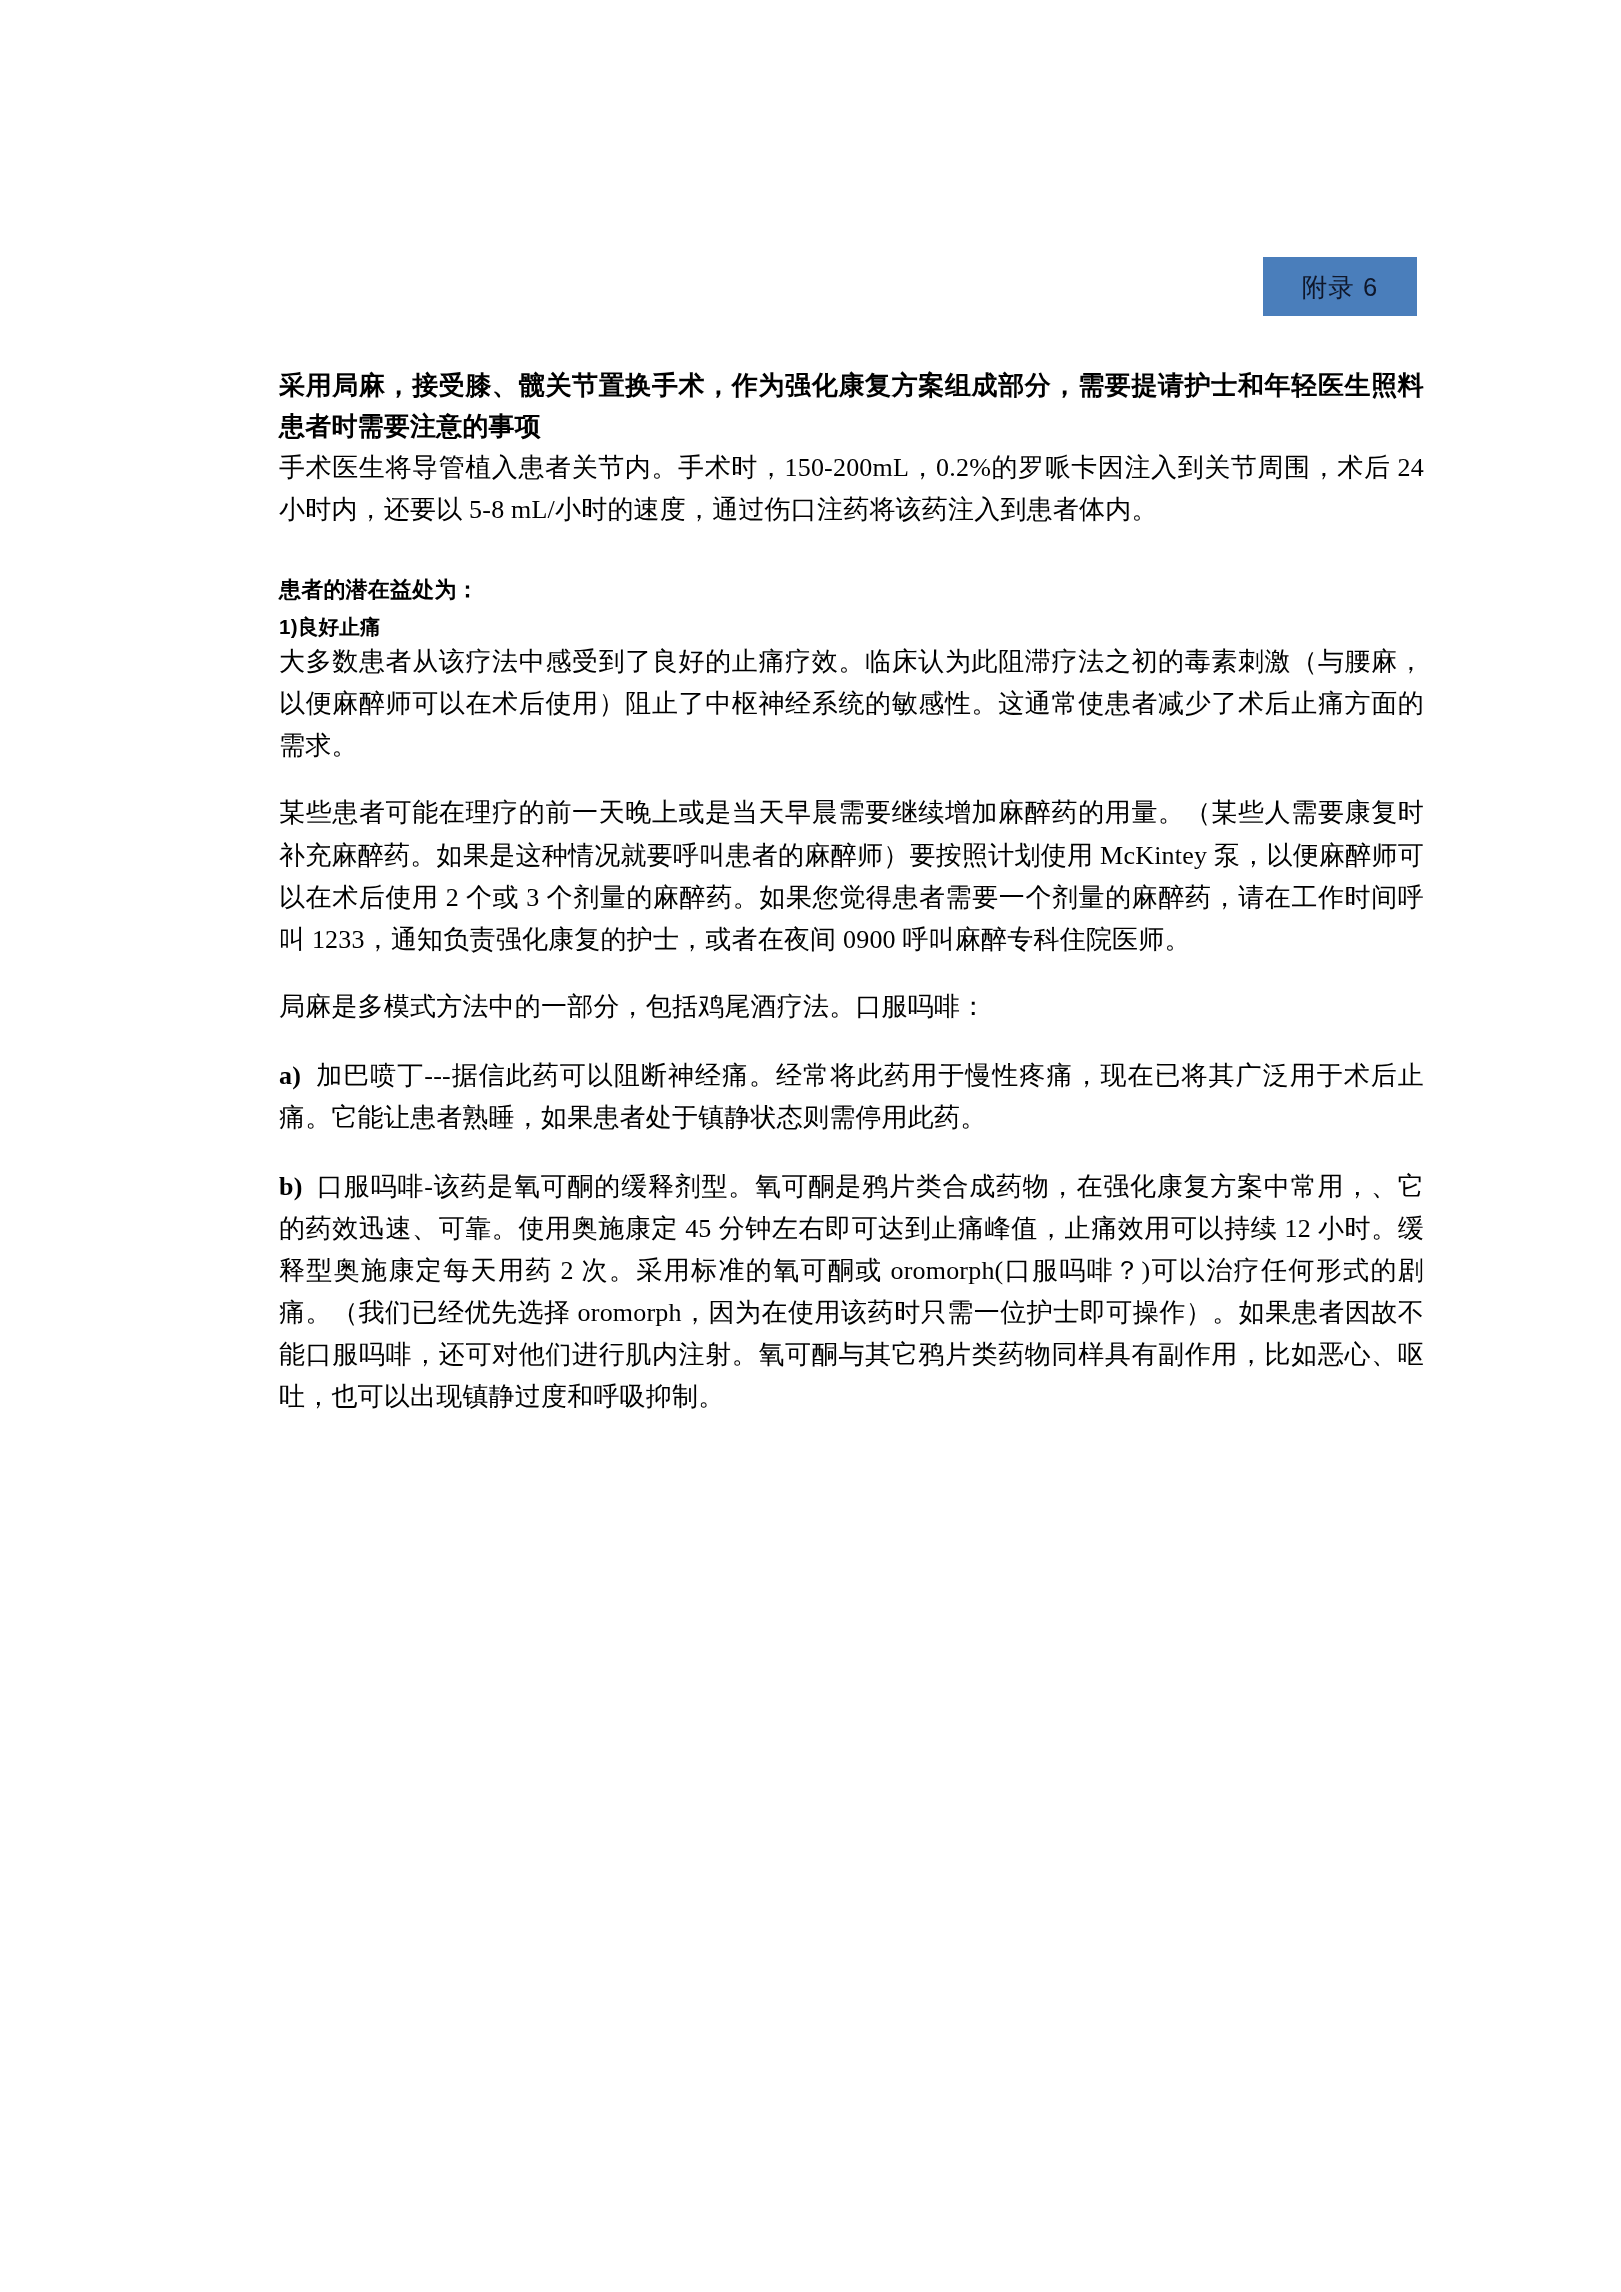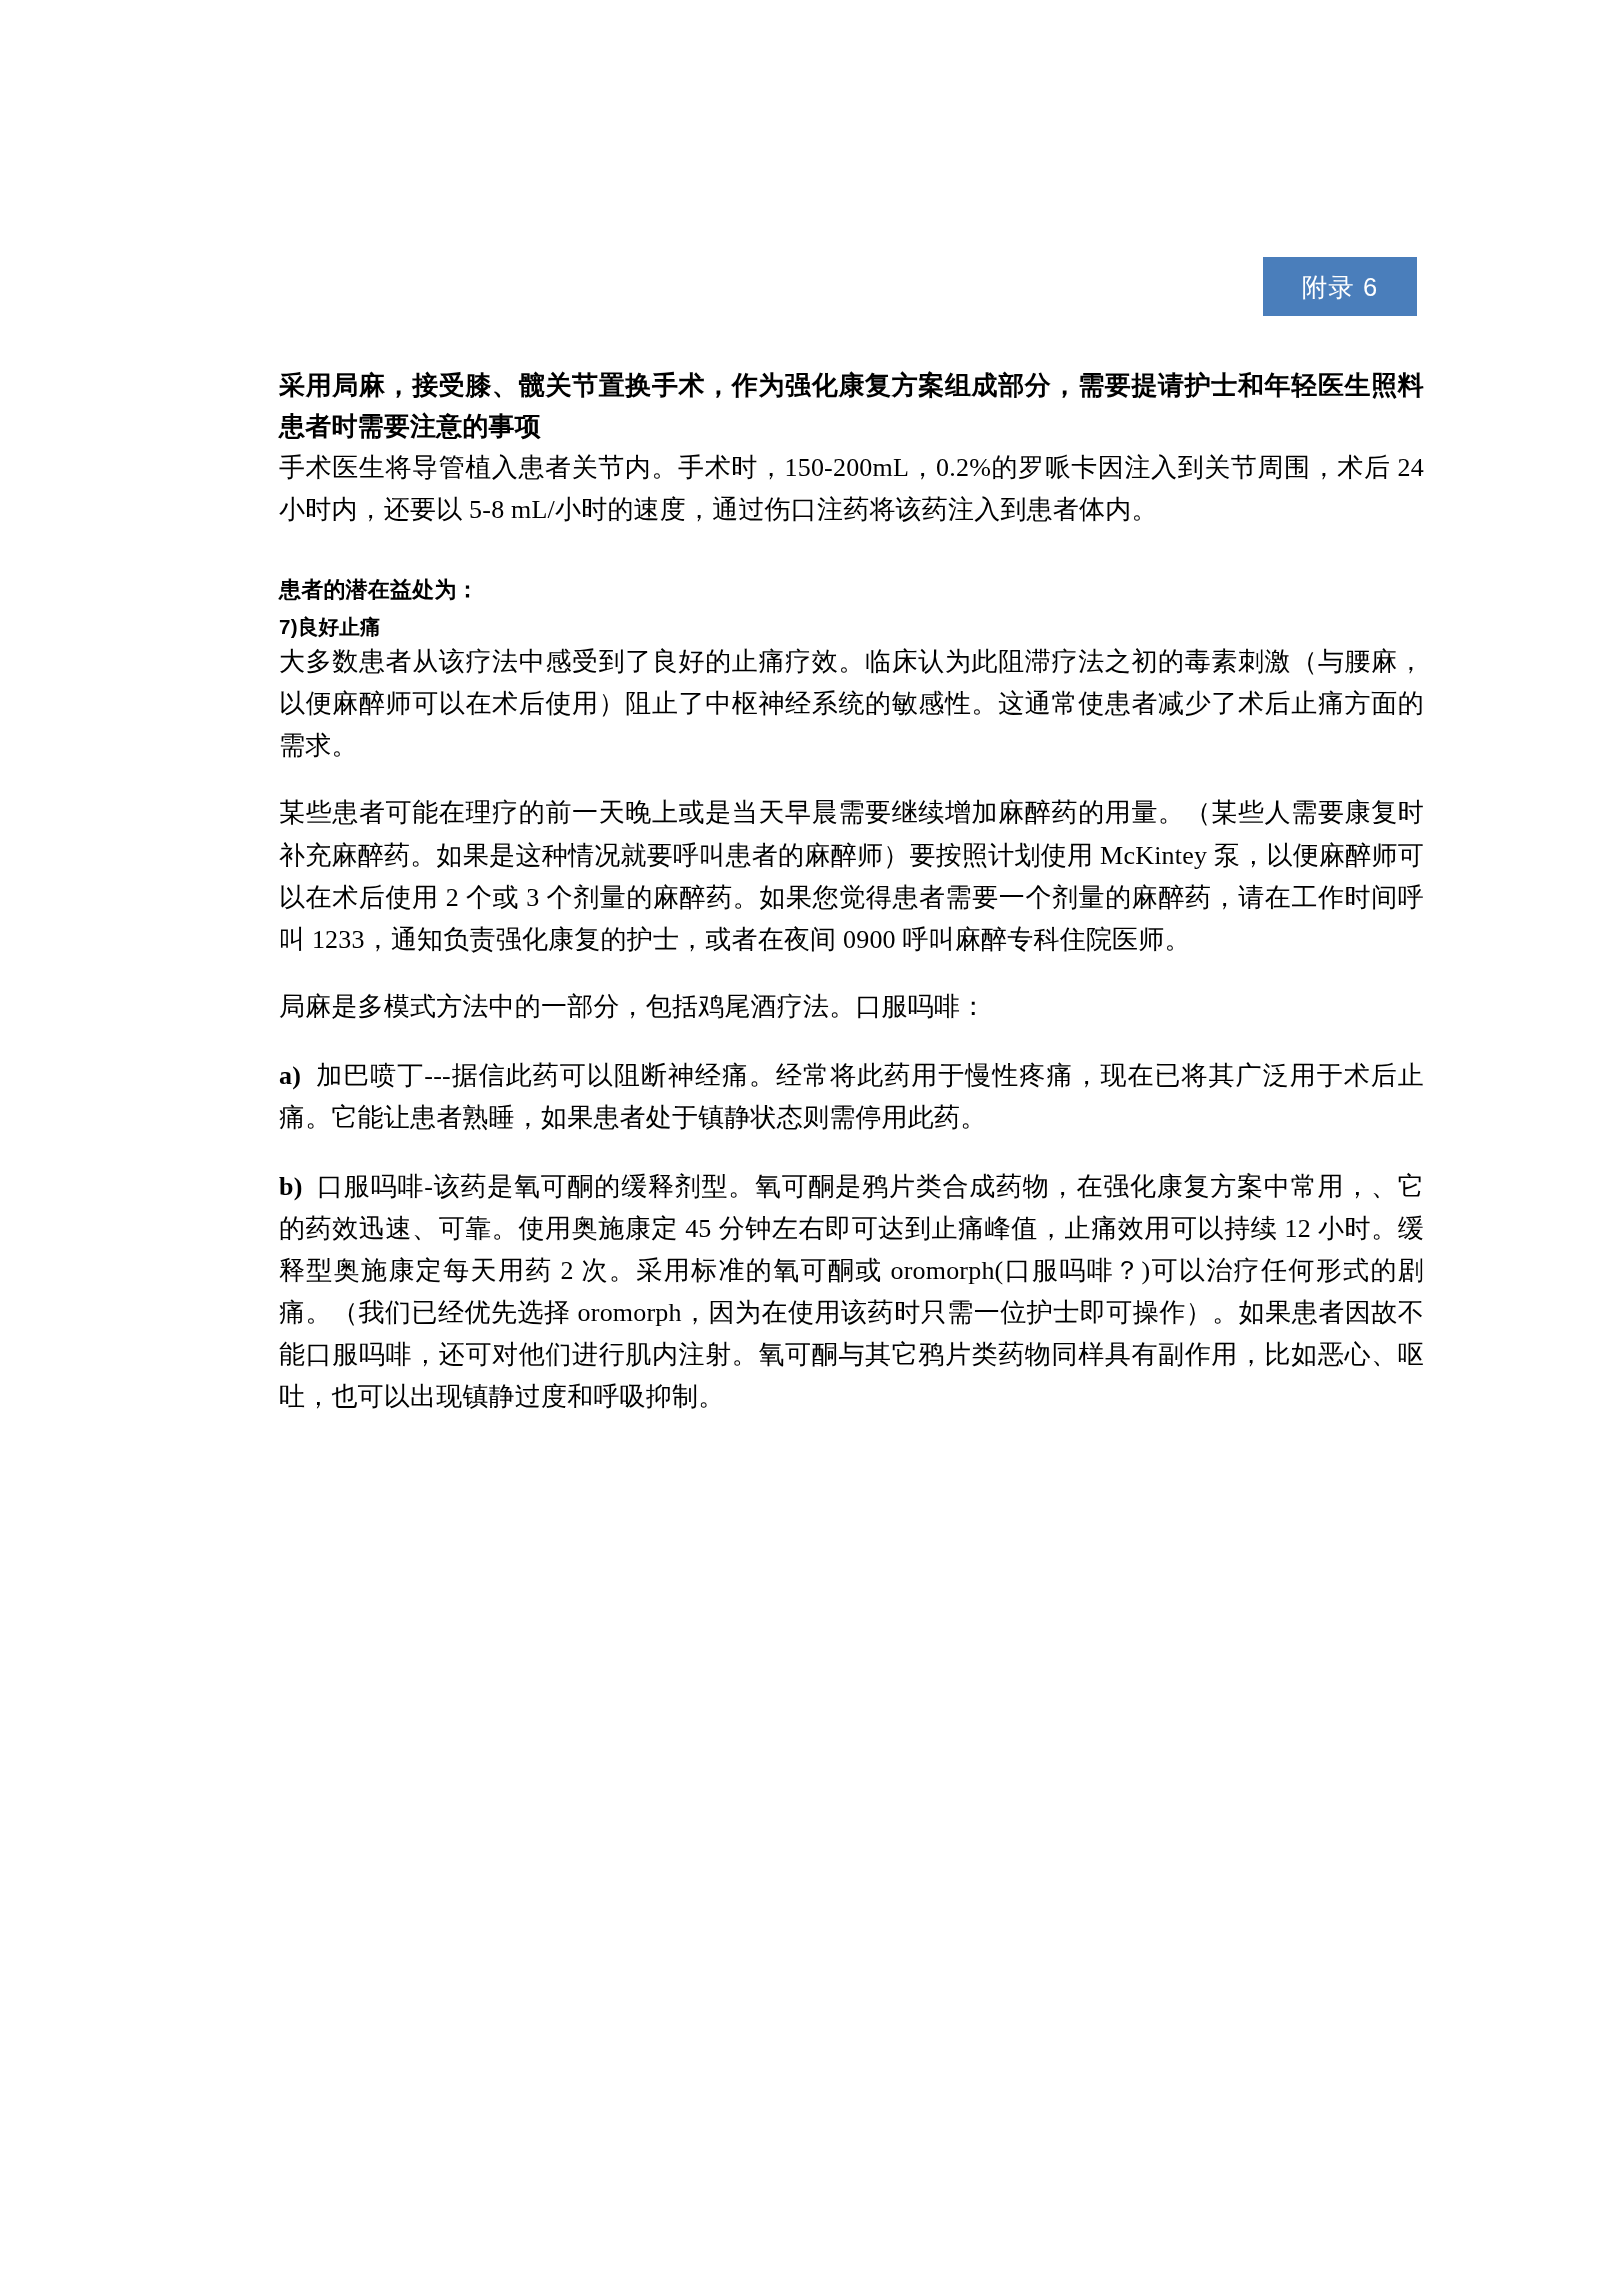--- a/index.html
+++ b/index.html
@@ -24,21 +24,21 @@
     top: 257px;
     right: 0;
     width: 1621px;
     display: flex;
     justify-content: flex-end;
     padding-right: 204px;
     box-sizing: border-box;
   }
   .badge {
     background: #4a7ebb;
-    color: #ffffff;
+    color: #0f172a;
     font-family: "Liberation Sans", "DejaVu Sans", sans-serif;
     font-size: 25.5px;
     letter-spacing: 1px;
     padding: 15.7px 33px;
     min-width: 88px;
     text-align: center;
     line-height: 1.1;
   }
   .content {
     position: absolute;
@@ -101,21 +101,21 @@
     <p class="heading">采用局麻，接受膝、髋关节置换手术，作为强化康复方案组成部分，需要提请护士和年轻医生照料患者时需要注意的事项</p>
 
     <p>手术医生将导管植入患者关节内。手术时，150-200mL，0.2%的罗哌卡因注入到关节周围，术后 24 小时内，还要以 5-8 mL/小时的速度，通过伤口注药将该药注入到患者体内。</p>
 
     <div class="gap-lg"></div>
 
     <p class="subheading">患者的潜在益处为：</p>
 
     <div class="gap-sm"></div>
 
-    <p class="small-label">7)良好止痛</p>
+    <p class="small-label">1)良好止痛</p>
 
     <p>大多数患者从该疗法中感受到了良好的止痛疗效。临床认为此阻滞疗法之初的毒素刺激（与腰麻，以便麻醉师可以在术后使用）阻止了中枢神经系统的敏感性。这通常使患者减少了术后止痛方面的需求。</p>
 
     <div class="gap-md"></div>
 
     <p>某些患者可能在理疗的前一天晚上或是当天早晨需要继续增加麻醉药的用量。（某些人需要康复时补充麻醉药。如果是这种情况就要呼叫患者的麻醉师）要按照计划使用 McKintey 泵，以便麻醉师可以在术后使用 2 个或 3 个剂量的麻醉药。如果您觉得患者需要一个剂量的麻醉药，请在工作时间呼叫 1233，通知负责强化康复的护士，或者在夜间 0900 呼叫麻醉专科住院医师。</p>
 
     <div class="gap-md"></div>
 
     <p>局麻是多模式方法中的一部分，包括鸡尾酒疗法。口服吗啡：</p>

